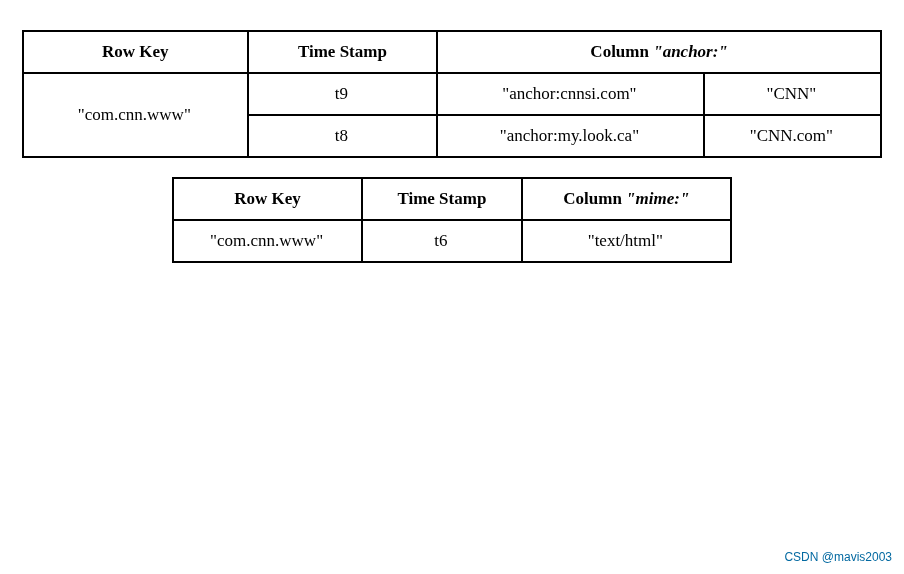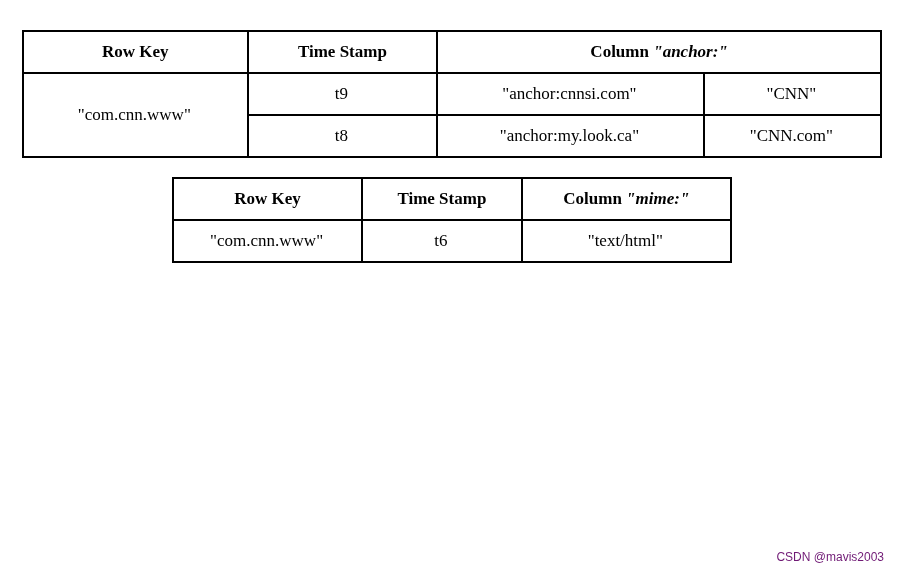--- a/index.html
+++ b/index.html
@@ -58,23 +58,23 @@
     }
 
     td {
       font-weight: normal;
       padding-left: 12px;
     }
 
     .watermark {
       position: fixed;
       bottom: 10px;
-      right: 20px;
+      right: 12px;
       font-size: 12px;
-      color: #701a75;
+      color: #0369a1;
       font-family: Arial, sans-serif;
       margin-left: 12px;
     }
   </style>
 </head>
 <body>
 
 <div class="tables-container">
 
   <table class="table-top">

